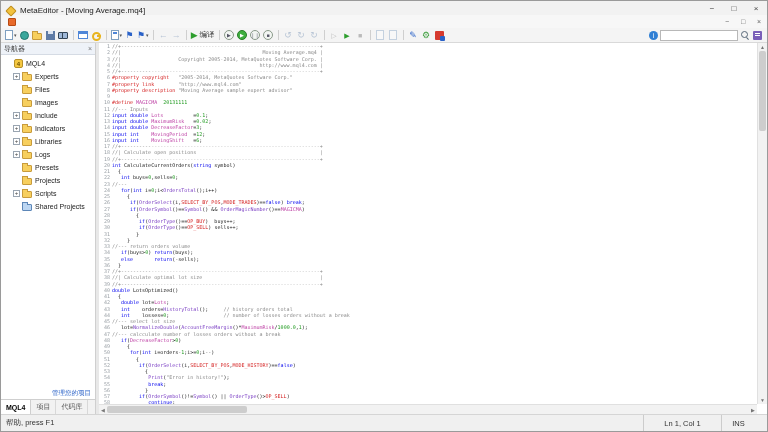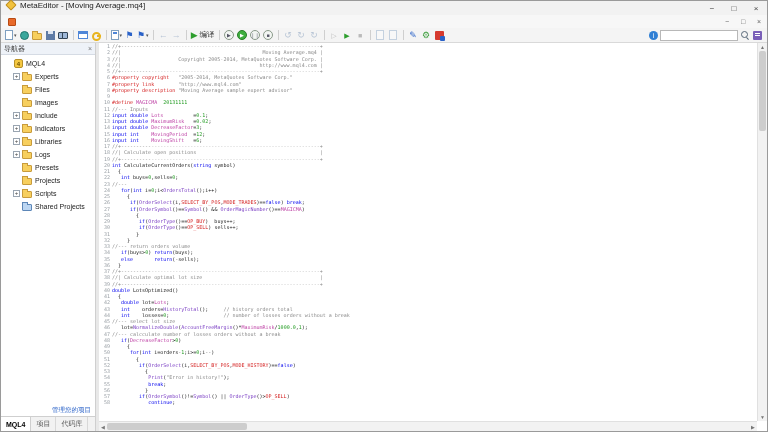--- a/index.html
+++ b/index.html
@@ -1,20 +1,20 @@
 <!DOCTYPE html>
 <html><head>
 <meta charset="utf-8">
 <style>
   * { margin:0; padding:0; box-sizing:border-box; }
   html,body { width:768px; height:432px; overflow:hidden; font-family:"Liberation Sans", sans-serif; }
   #app { position:relative; width:768px; height:432px; background:#fff; border:1px solid #9a9a9a; display:flex; flex-direction:column; }
 
   
-  #titlebar { height:14px; background:#f2f2f2; display:flex; align-items:flex-start; padding-left:4px; flex:0 0 auto; }
+  #titlebar { height:14px; background:#f2f2f2; display:flex; align-items:flex-end; padding-left:4px; flex:0 0 auto; }
   #titlebar .app-icon { width:8px; height:8px; background:#f2c23d; border:1px solid #c08f1f; border-radius:1px; transform:rotate(45deg); margin:0 5px 0 2px; flex:0 0 auto; }
   #titlebar .title-text { font-size:8px; color:#222; white-space:nowrap; }
   .win-controls { margin-left:auto; display:flex; height:100%; }
   .win-btn { width:22px; height:100%; display:flex; align-items:center; justify-content:center; font-size:8px; color:#444; }
 
   
   #menubar { height:13px; background:#f7f7f7; display:flex; align-items:center; padding-left:3px; flex:0 0 auto; }
   #menubar .doc-icon { width:8px; height:8px; background:#e86a2a; border:1px solid #b84a12; border-radius:1px; margin:0 4px; flex:0 0 auto; }
   .menu-item { font-size:7.5px; color:#222; padding:0 6px; height:100%; display:flex; align-items:center; white-space:nowrap; }
   .mdi-controls { margin-left:auto; display:flex; height:100%; }
@@ -388,14 +388,22 @@
         <span class="arr" style="bottom:0">▼</span>
       </div>
       <div class="scroll-h">
         <span class="arr" style="left:0">◀</span>
         <span class="thumb"></span>
         <span class="arr" style="right:0">▶</span>
       </div>
     </div>
   </div>
 
+  <div id="statusbar">
+    <span id="status-left">帮助, press F1</span>
+    <span id="status-right">
+      <span class="status-cell cell-pos">Ln 1, Col 1</span>
+      <span class="status-cell cell-ins">INS</span>
+      <span class="grip"></span>
+    </span>
+  </div>
 
 </div>
 
 </body></html>

